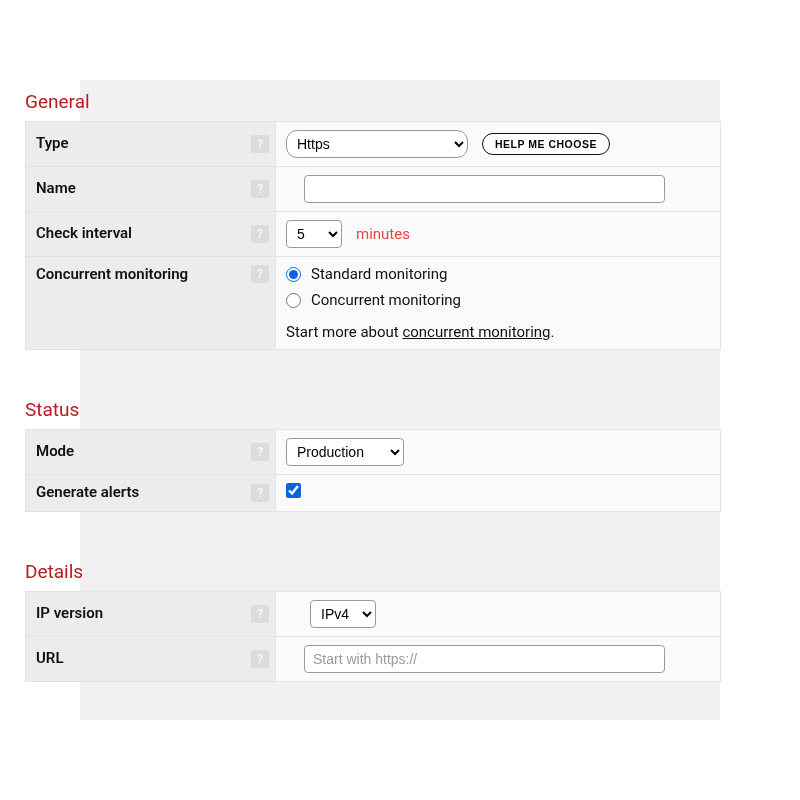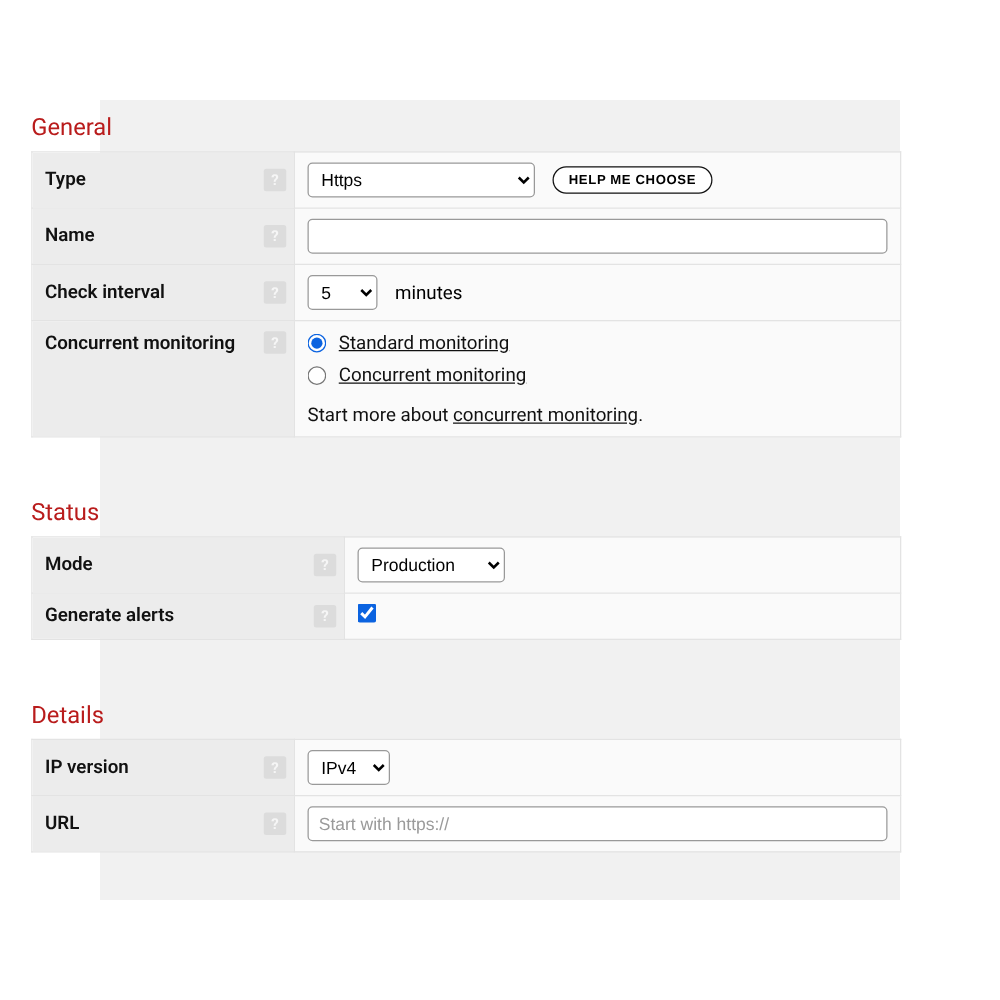--- a/index.html
+++ b/index.html
@@ -95,62 +95,64 @@
     select {
       font-size: 14px;
       padding: 4px 6px;
       border: 1px solid #999;
       border-radius: 4px;
       background: #fff;
       height: 28px;
     }
     .select-type {
       width: 182px;
+      border-radius: 11px;
     }
     .select-interval {
       width: 56px;
     }
     .select-mode {
       width: 118px;
     }
     .select-ip {
       width: 66px;
+      margin-left: 24px;
     }
     input[type="text"] {
       font-size: 14px;
       padding: 4px 8px;
       border: 1px solid #999;
       border-radius: 4px;
-      width: 464px;
+      width: 361px;
       height: 28px;
       background: #fff;
+      margin-left: 18px;
     }
     .help-choose-btn {
       border: 1.5px solid #111;
       background: #fff;
       border-radius: 999px;
       font-size: 10.5px;
       font-weight: 700;
       letter-spacing: 0.5px;
       padding: 4px 12px;
       cursor: pointer;
       text-transform: uppercase;
     }
     .minutes-label {
       font-size: 15px;
-      color: #000000;
+      color: #ef4444;
       text-align: center;
     }
     .radio-row {
       display: flex;
       align-items: center;
       gap: 10px;
       font-size: 15px;
       margin-bottom: 8px;
-      text-decoration: underline;
     }
     .radio-row:last-of-type {
       margin-bottom: 0;
     }
     input[type="radio"] {
       width: 15px;
       height: 15px;
       accent-color: #0b63e0;
     }
     input[type="checkbox"] {

